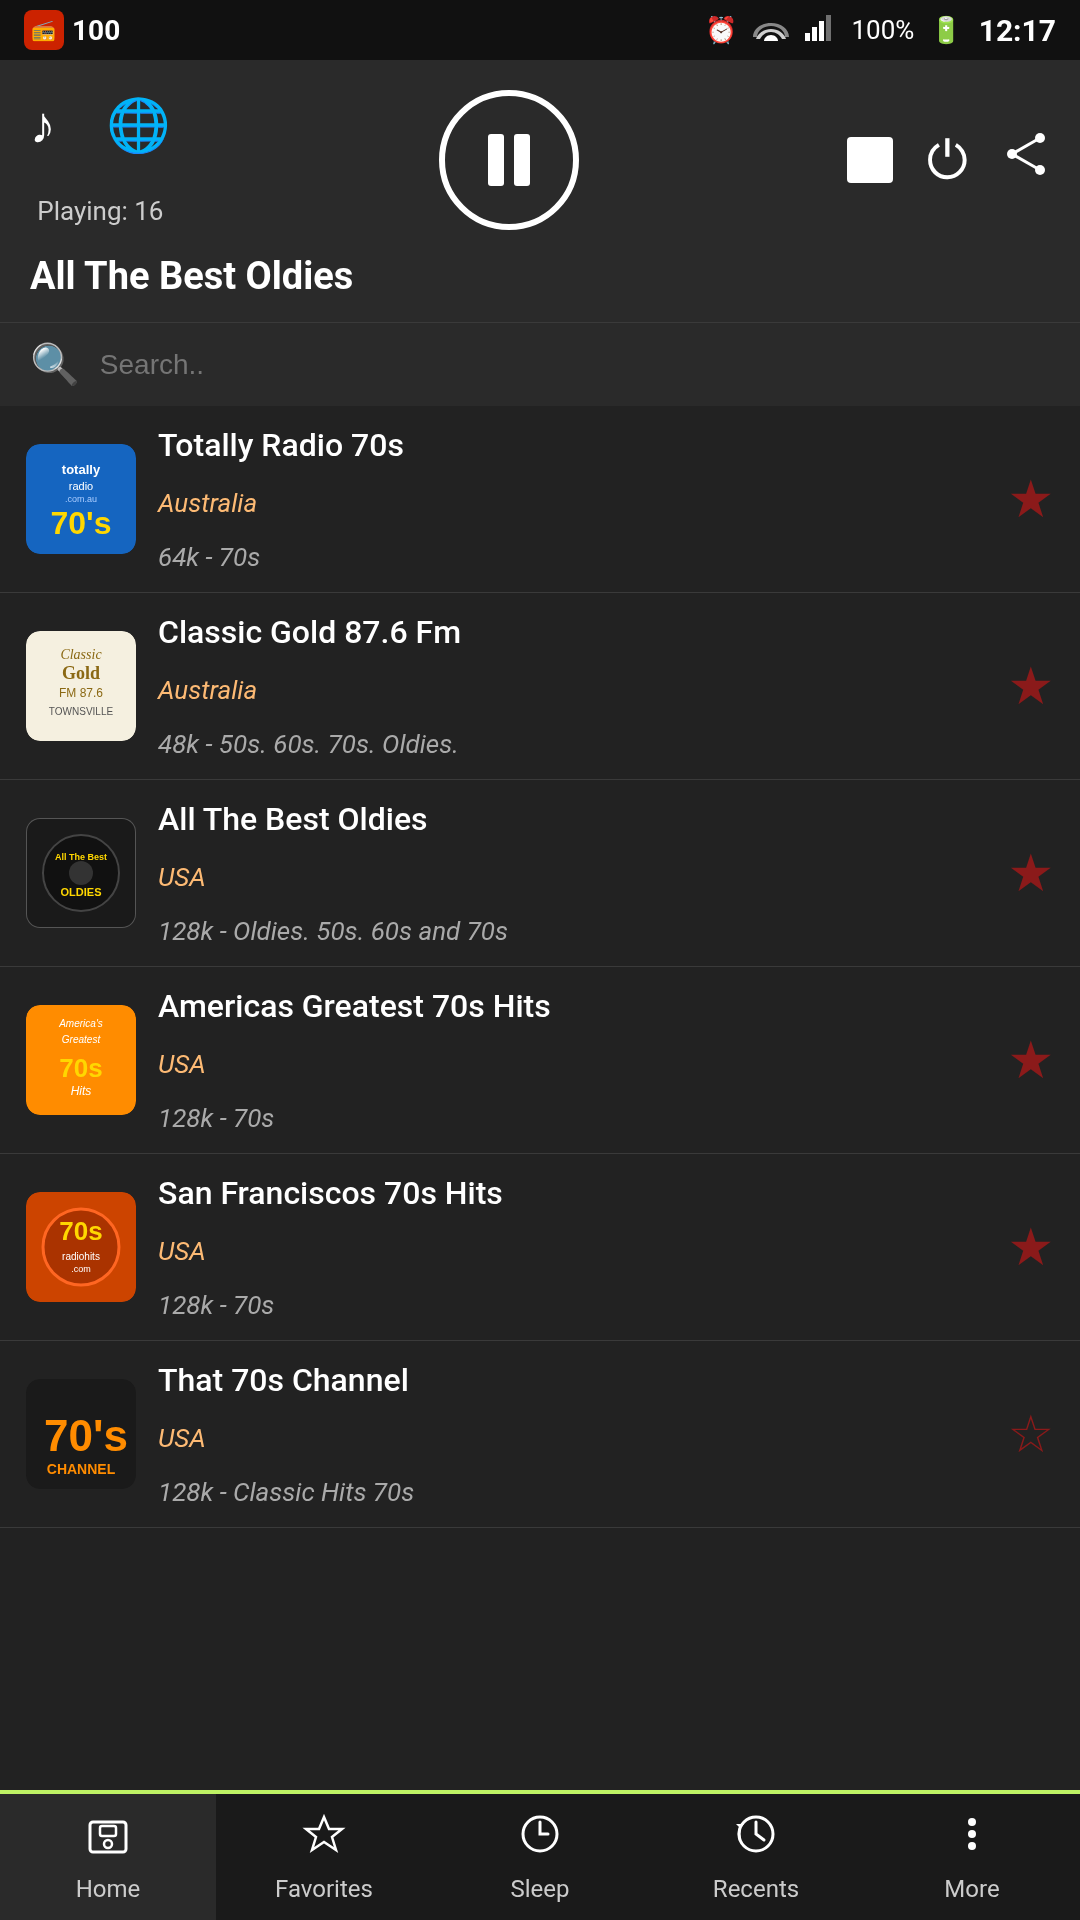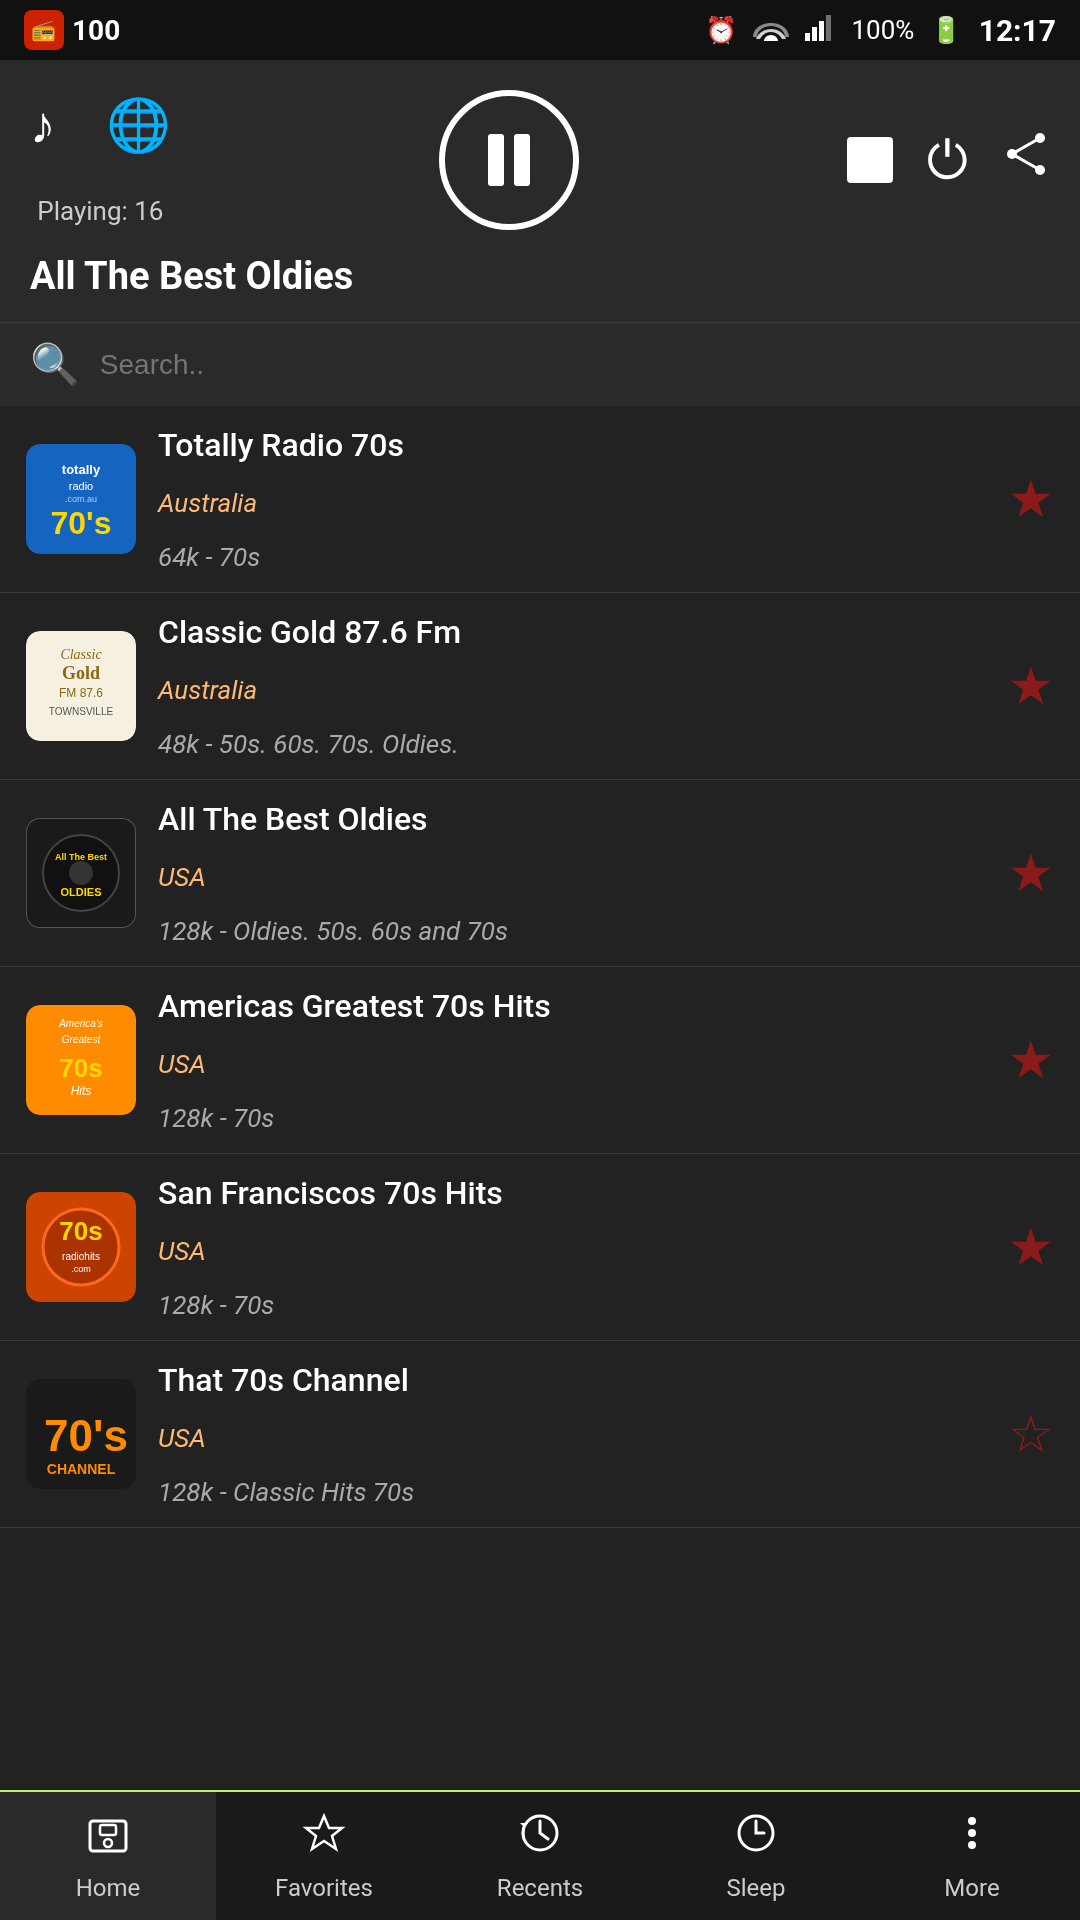--- a/index.html
+++ b/index.html
@@ -196,21 +196,21 @@
     }
 
     
     .bottom-nav {
       position: fixed;
       bottom: 0;
       left: 0;
       width: 1080px;
       height: 130px;
       background: #1a1a1a;
-      border-top: 2px solid #bef264;
+      border-top: 4px solid #bef264;
       display: flex;
       align-items: center;
     }
     .nav-item {
       flex: 1;
       display: flex;
       flex-direction: column;
       align-items: center;
       justify-content: center;
       gap: 8px;
@@ -429,36 +429,36 @@
         <polygon points="22,5 27,17 40,17 30,25 34,38 22,30 10,38 14,25 4,17 17,17" stroke="white" stroke-width="2.5" fill="none"></polygon>
       </svg>
     </span>
     <span class="nav-label">Favorites</span>
   </div>
 
   <div class="nav-item">
     <span class="nav-icon">
       <svg width="44" height="44" viewBox="0 0 44 44" fill="none">
         <circle cx="22" cy="22" r="17" stroke="white" stroke-width="3" fill="none"></circle>
-        <polyline points="22,10 22,22 30,28" stroke="white" stroke-width="3" stroke-linecap="round" fill="none"></polyline>
-        <path d="M6 16 Q4 22 6 28" stroke="white" stroke-width="2.5" fill="none"></path>
-        <polygon points="2,12 6,16 10,12" fill="white"></polygon>
-      </svg>
-    </span>
-    <span class="nav-label">Recents</span>
+        <polyline points="22,10 22,22 30,22" stroke="white" stroke-width="3" stroke-linecap="round" fill="none"></polyline>
+      </svg>
+    </span>
+    <span class="nav-label">Sleep</span>
   </div>
 
   <div class="nav-item">
     <span class="nav-icon">
       <svg width="44" height="44" viewBox="0 0 44 44" fill="none">
         <circle cx="22" cy="22" r="17" stroke="white" stroke-width="3" fill="none"></circle>
-        <polyline points="22,10 22,22 30,22" stroke="white" stroke-width="3" stroke-linecap="round" fill="none"></polyline>
-      </svg>
-    </span>
-    <span class="nav-label">Sleep</span>
+        <polyline points="22,10 22,22 30,28" stroke="white" stroke-width="3" stroke-linecap="round" fill="none"></polyline>
+        <path d="M6 16 Q4 22 6 28" stroke="white" stroke-width="2.5" fill="none"></path>
+        <polygon points="2,12 6,16 10,12" fill="white"></polygon>
+      </svg>
+    </span>
+    <span class="nav-label">Recents</span>
   </div>
 
   <div class="nav-item">
     <span class="nav-icon">
       <svg width="44" height="44" viewBox="0 0 44 44" fill="white">
         <circle cx="22" cy="10" r="4" fill="white"></circle>
         <circle cx="22" cy="22" r="4" fill="white"></circle>
         <circle cx="22" cy="34" r="4" fill="white"></circle>
       </svg>
     </span>

